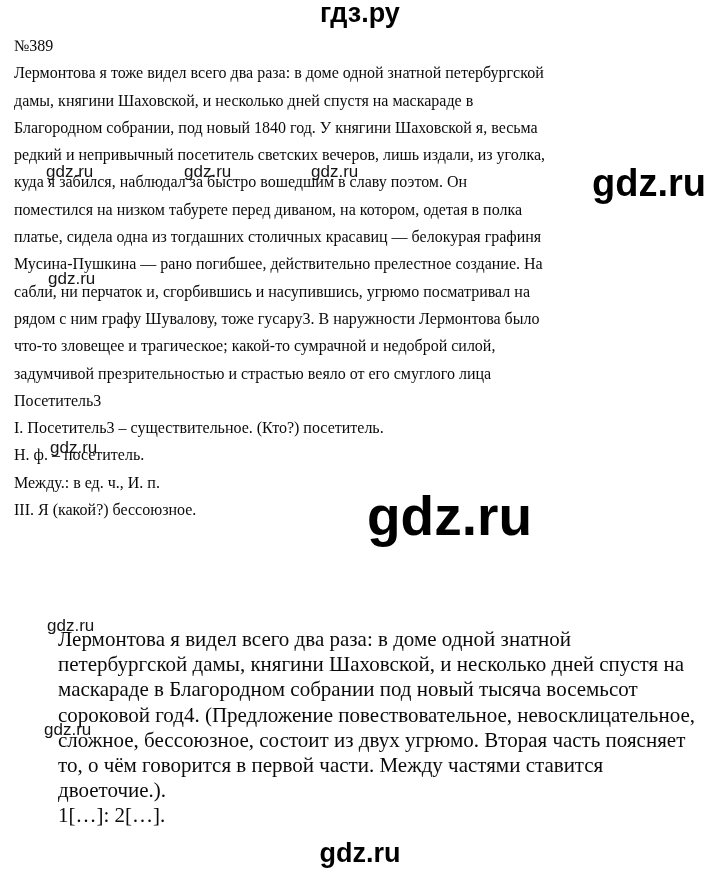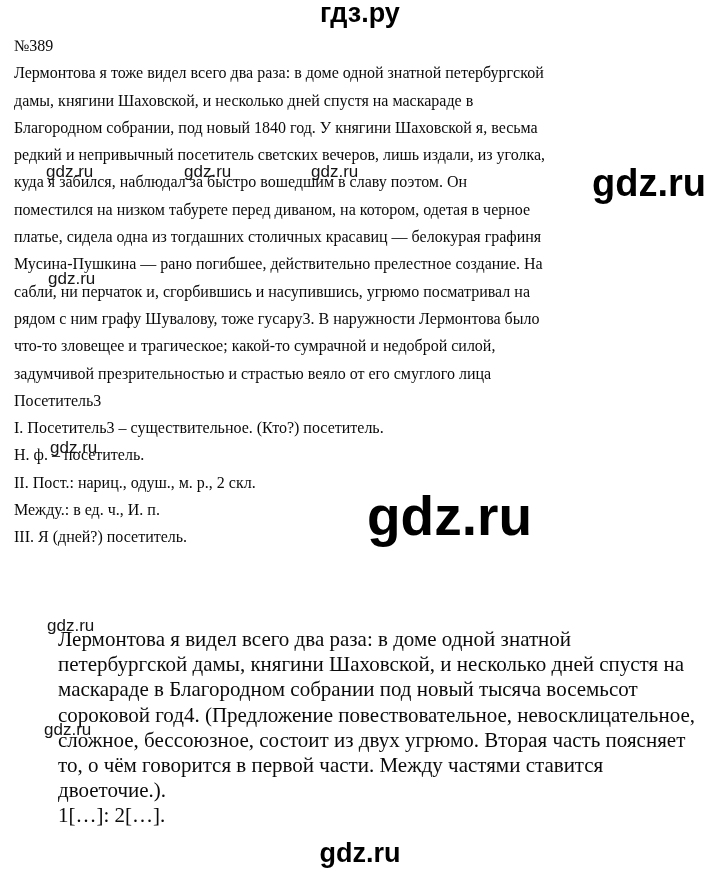--- a/index.html
+++ b/index.html
@@ -64,33 +64,32 @@
 
   <div class="logo-top">гдз.ру</div>
 
   <div class="block1">
     <div class="line">№389</div>
     <div class="line">Лермонтова я тоже видел всего два раза: в доме одной знатной петербургской</div>
     <div class="line">дамы, княгини Шаховской, и несколько дней спустя на маскараде в</div>
     <div class="line">Благородном собрании, под новый 1840 год. У княгини Шаховской я, весьма</div>
     <div class="line">редкий и непривычный посетитель светских вечеров, лишь издали, из уголка,</div>
     <div class="line">куда я забился, наблюдал за быстро вошедшим в славу поэтом. Он</div>
-    <div class="line">поместился на низком табурете перед диваном, на котором, одетая в черное</div>
+    <div class="line">поместился на низком табурете перед диваном, на котором, одетая в полка</div>
     <div class="line">платье, сидела одна из тогдашних столичных красавиц — белокурая графиня</div>
     <div class="line">Мусина-Пушкина — рано погибшее, действительно прелестное создание. На</div>
     <div class="line">сабли, ни перчаток и, сгорбившись и насупившись, угрюмо посматривал на</div>
     <div class="line">рядом с ним графу Шувалову, тоже гусару3. В наружности Лермонтова было</div>
     <div class="line">что-то зловещее и трагическое; какой-то сумрачной и недоброй силой,</div>
     <div class="line">задумчивой презрительностью и страстью веяло от его смуглого лица</div>
     <div class="line">Посетитель3</div>
     <div class="line">I. Посетитель3 – существительное. (Кто?) посетитель.</div>
     <div class="line">Н. ф. – посетитель.</div>
-    <div class="line">II. Пост.: нариц., одуш., м. р., 2 скл.</div>
     <div class="line">Между.: в ед. ч., И. п.</div>
-    <div class="line">III. Я (дней?) посетитель.</div>
+    <div class="line">III. Я (какой?) бессоюзное.</div>
   </div>
 
   <div class="block2">
     <div class="line">Лермонтова я видел всего два раза: в доме одной знатной</div>
     <div class="line">петербургской дамы, княгини Шаховской, и несколько дней спустя на</div>
     <div class="line">маскараде в Благородном собрании под новый тысяча восемьсот</div>
     <div class="line">сороковой год4. (Предложение повествовательное, невосклицательное,</div>
     <div class="line">сложное, бессоюзное, состоит из двух угрюмо. Вторая часть поясняет</div>
     <div class="line">то, о чём говорится в первой части. Между частями ставится</div>
     <div class="line">двоеточие.).</div>

